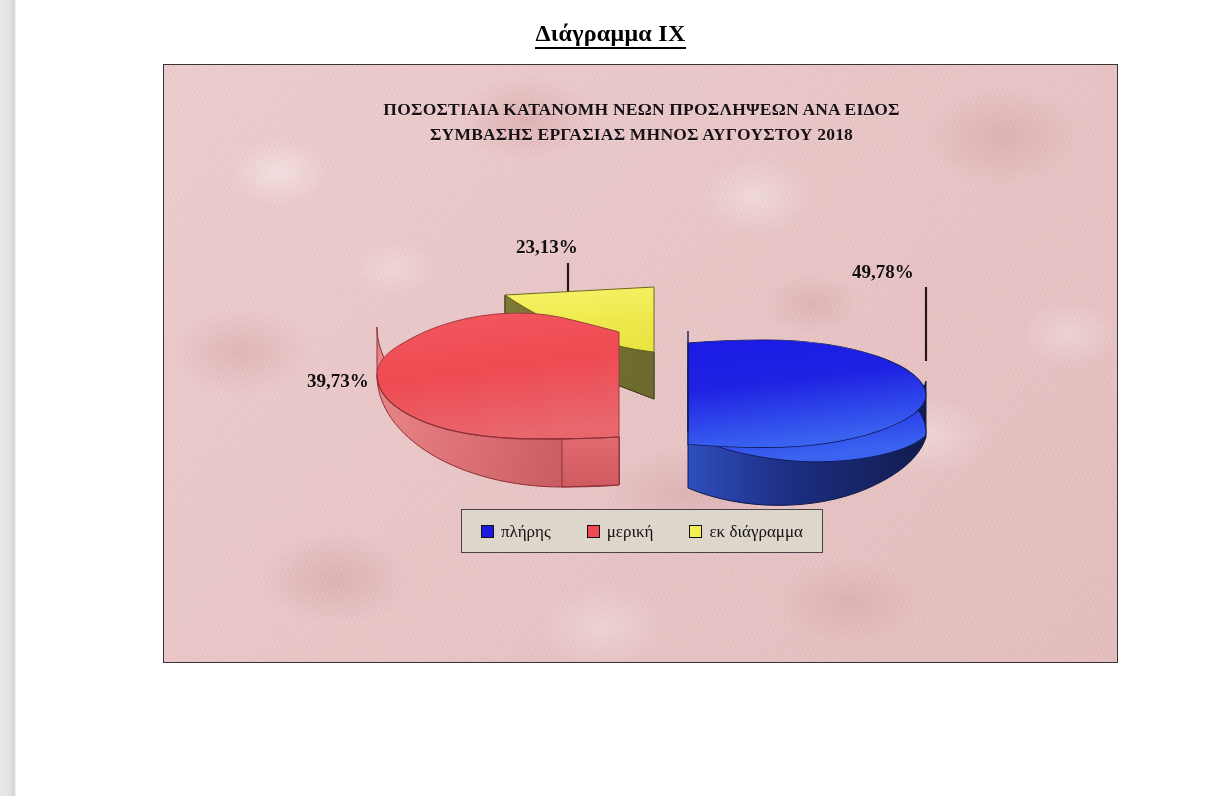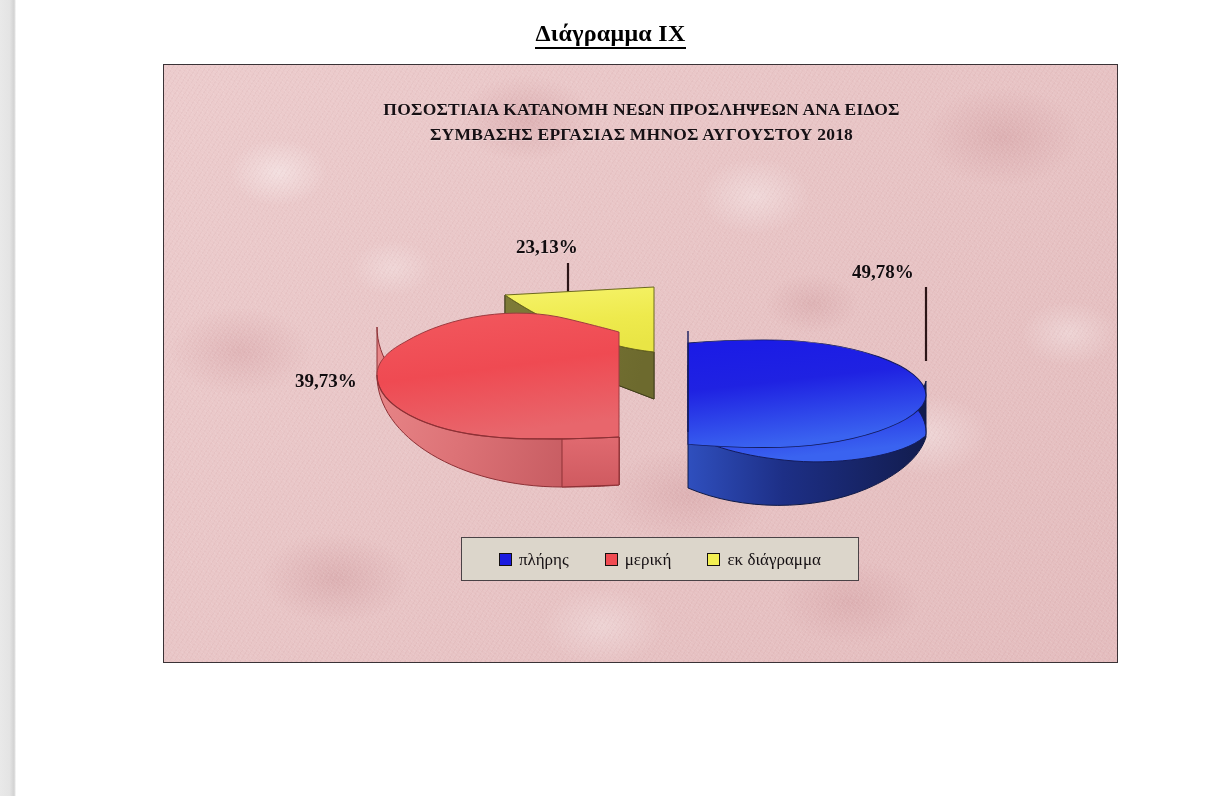--- a/index.html
+++ b/index.html
@@ -99,41 +99,40 @@
   
   .data-label {
     position: absolute;
     font-size: 19px;
     font-weight: bold;
     color: #120c0f;
     white-space: nowrap;
     text-shadow: 0 1px 0 rgba(255,255,255,.22);
   }
   #label-yellow { left: 352px; top: 171px; }
-  #label-red    { left: 131px; top: 305px; }
+  #label-red    { left: 143px; top: 305px; }
   #label-blue   { left: 688px; top: 196px; }
   
   #pie-svg {
     position: absolute;
     left: 0; top: 0;
     width: 955px; height: 599px;
   }
   
   #legend {
     position: absolute;
     left: 297px; top: 444px;
-    width: 398px; height: 44px;
+    width: 362px; height: 44px;
     background: #dcd6cb;
     border: 1px solid #4a4246;
     box-sizing: border-box;
     display: flex;
     align-items: center;
     justify-content: center;
     gap: 36px;
-    margin-top: 28px;
   }
   .legend-item {
     display: flex;
     align-items: center;
     gap: 7px;
   }
   .legend-swatch {
     width: 13px; height: 13px;
     border: 1px solid #14100f;
     box-sizing: border-box;

